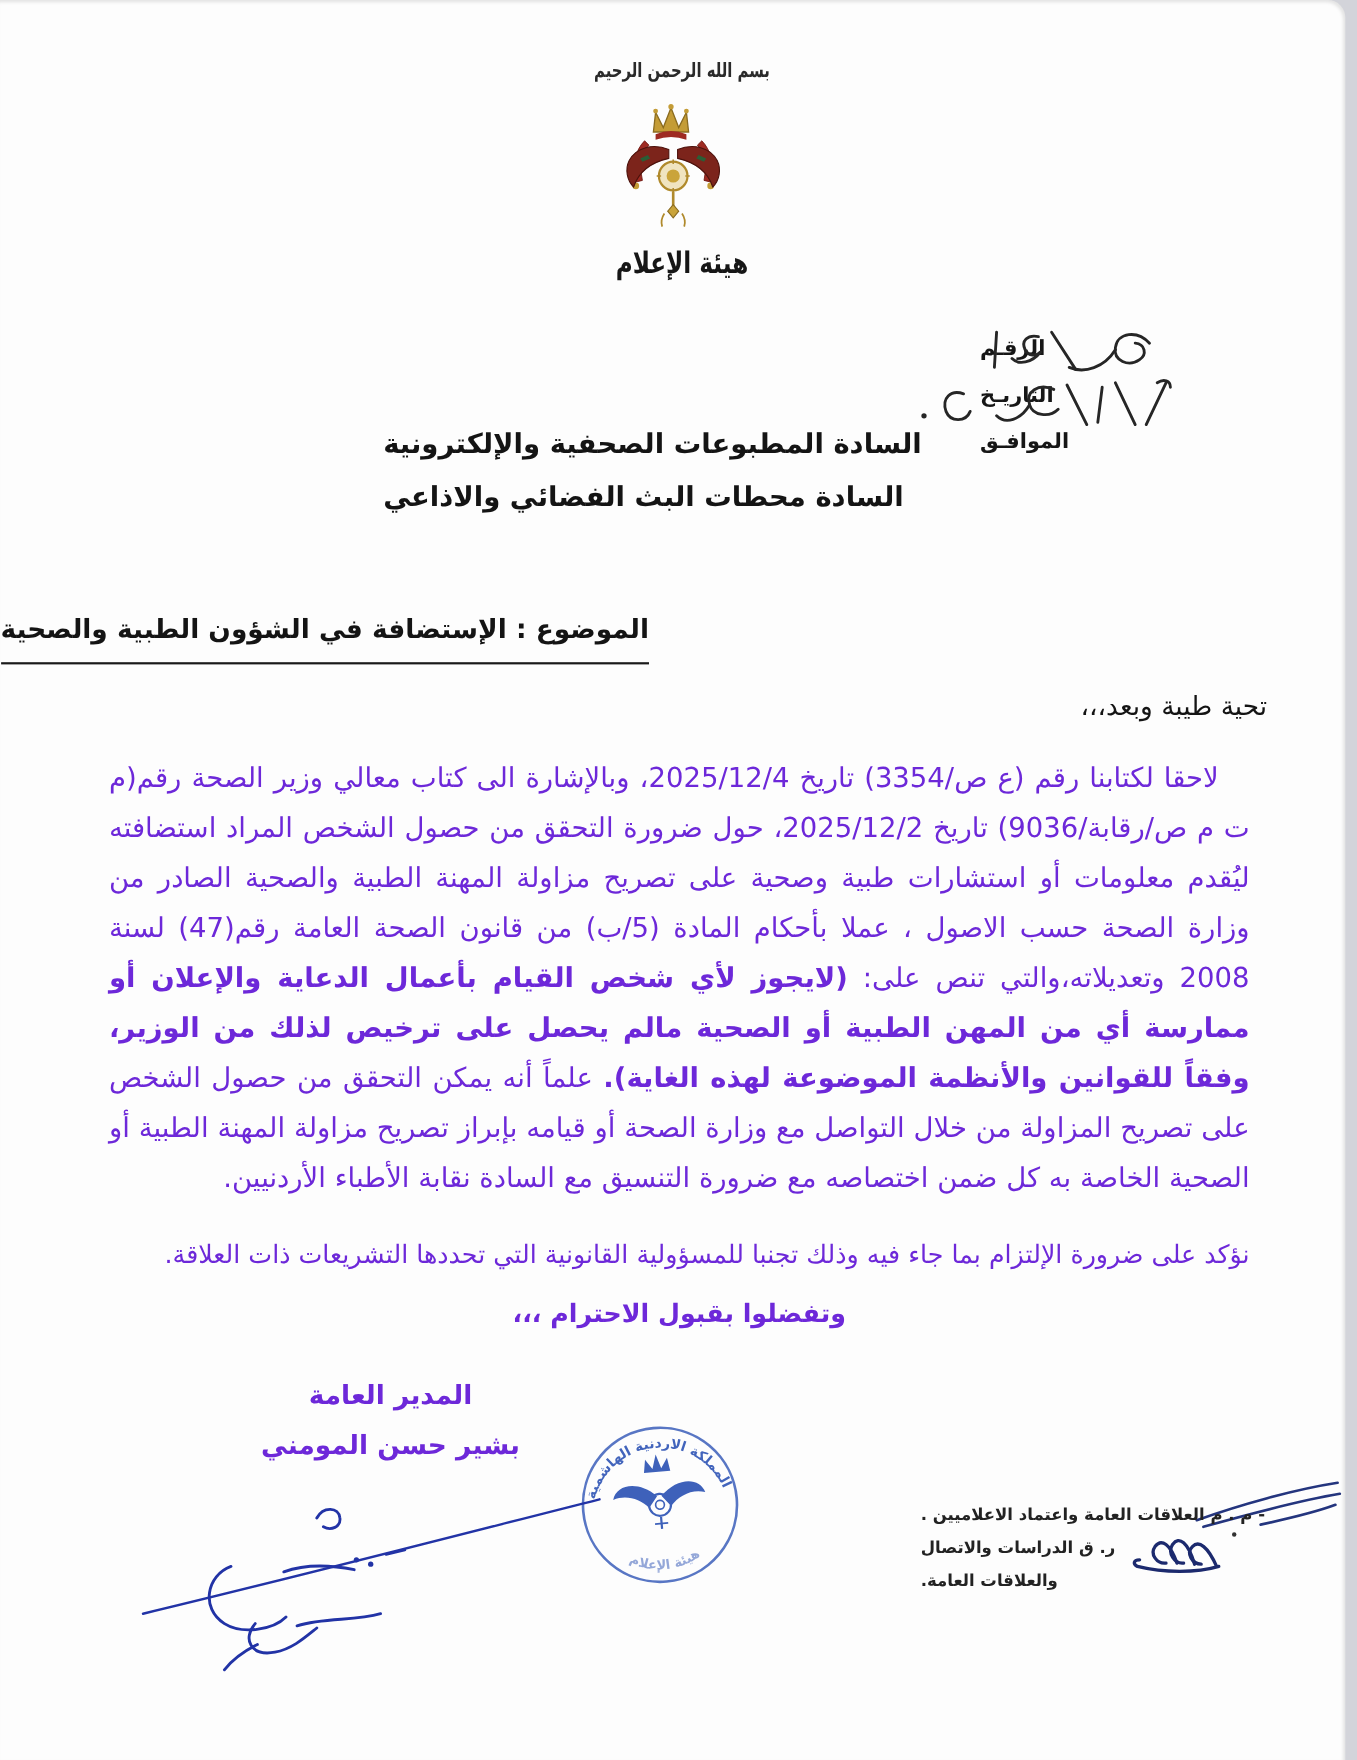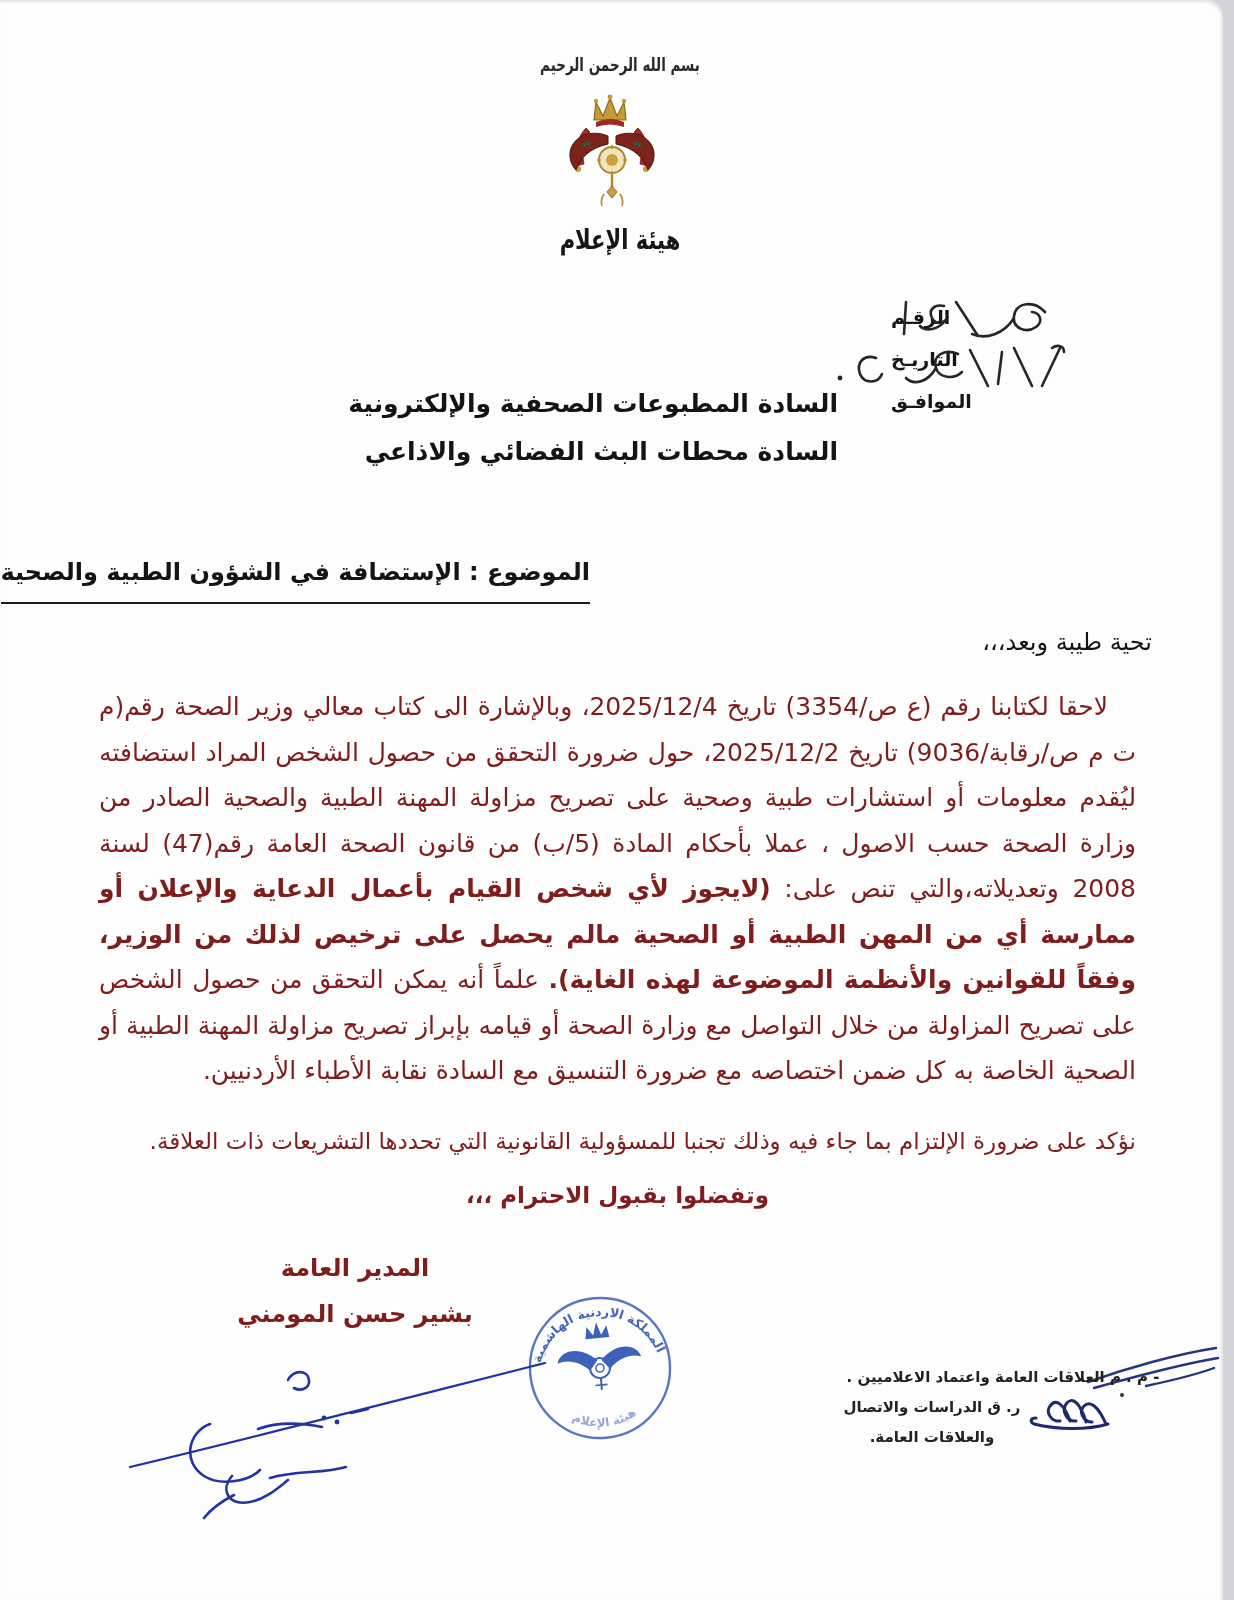--- a/index.html
+++ b/index.html
@@ -28,40 +28,40 @@
     font-size:27px;font-weight:700;color:#161616;
     transform:scaleX(.78);transform-origin:50% 0;
     direction:rtl;letter-spacing:0;
   }
   
   .ref-block{top:306px;left:891px;width:232px;direction:rtl;}
   .ref-row{display:flex;align-items:flex-end;margin-bottom:13px;flex-direction:column;}
   .ref-label{font-size:19px;font-weight:700;color:#161616;white-space:nowrap;}
   .ref-dots{flex:1;border-bottom:2px dotted #4a4a4a;margin:0 6px 5px 0;height:20px;}
   
-  .addressees{top:380px;right:396px;text-align:right;direction:rtl;
+  .addressees{top:380px;right:396px;text-align:left;direction:rtl;
     font-size:25px;font-weight:700;line-height:48px;color:#141414;}
   
   .subject{top:558px;right:644px;direction:rtl;white-space:nowrap;
     font-size:24px;font-weight:700;color:#141414;
     border-bottom:2.5px solid #1a1a1a;padding-bottom:16px;text-align:right;}
   
   .greeting{top:628px;right:82px;direction:rtl;white-space:nowrap;
     font-size:24px;font-weight:400;color:#141414;}
   
-  .letter-col{top:684px;left:99px;width:1037px;direction:rtl;color:#7f1d1d;}
+  .letter-col{top:684px;left:99px;width:1037px;direction:rtl;color:#6d28d9;}
   .para1{font-size:25px;line-height:45.5px;text-align:justify;text-indent:28px;}
   .para1 .bold{font-weight:700;}
   .para2{margin-top:34px;font-size:23px;white-space:nowrap;}
   .closing{margin-top:22px;text-align:center;font-size:23px;font-weight:700;line-height:38px;}
   .sig-block{width:240px;margin-right:661px;margin-top:38px;text-align:center;}
   .sig-title{font-size:24px;font-weight:700;line-height:32px;}
   .sig-name{margin-top:14px;font-size:24px;font-weight:700;line-height:32px;white-space:nowrap;}
   
-  .footnotes{top:1362px;right:51px;width:360px;direction:rtl;text-align:center;
+  .footnotes{top:1362px;right:37px;width:360px;direction:rtl;text-align:left;
     font-size:15px;font-weight:700;color:#222;line-height:30px;}
   .fn2{margin-right:142px;}
   .tiny-dot{top:1393px;left:1120px;width:4px;height:4px;border-radius:50%;background:#333;}
   svg{display:block;}
 </style>
 </head>
 <body>
 
 <div class="sheet"></div>
 

